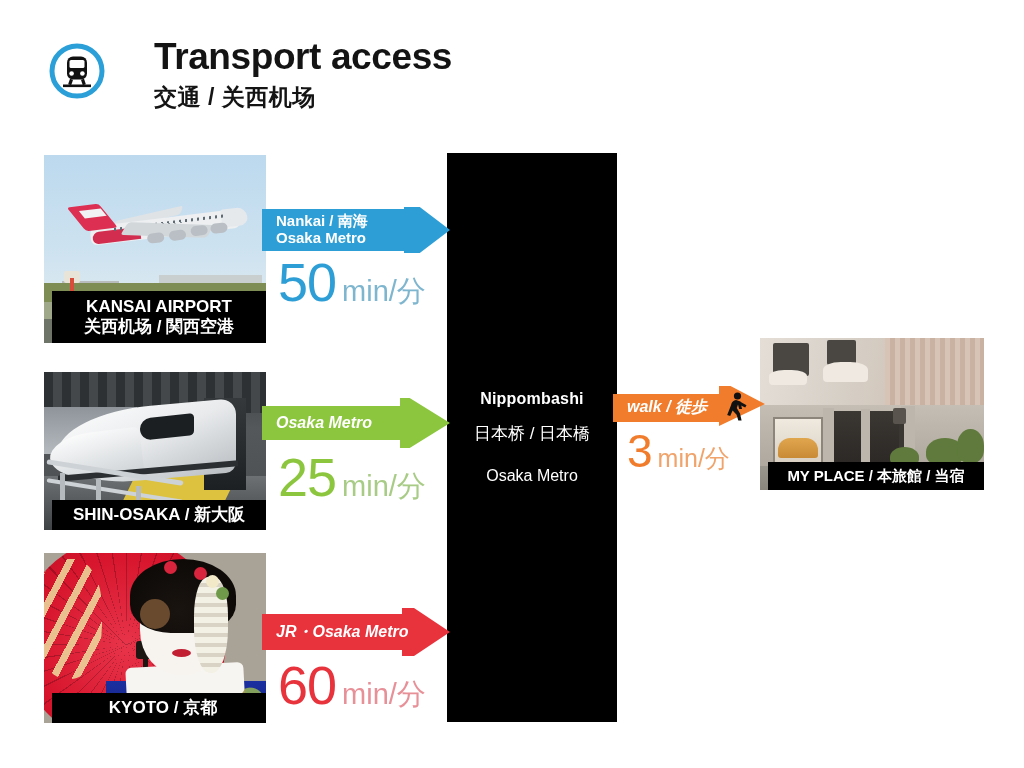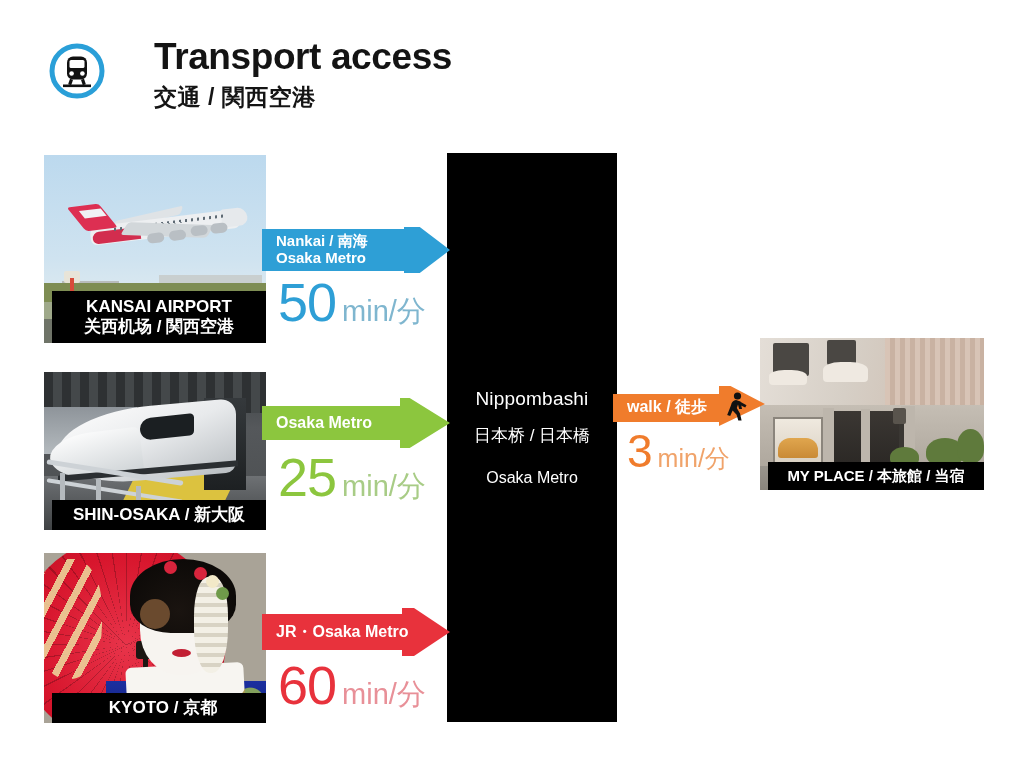--- a/index.html
+++ b/index.html
@@ -163,46 +163,46 @@
   .pavement { position:absolute; left:0; right:0; bottom:0; height:16%;
               background: linear-gradient(#9a958d,#8a857d); }
 
   
   #hub {
     position: absolute; left: 447px; top: 153px; width: 170px; height: 569px;
     background: #000; color: #fff;
     display: flex; flex-direction: column; align-items: center; justify-content: center;
     text-align: center;
   }
-  .hub-en { font-size: 19px; font-weight: 400; letter-spacing: .2px; }
+  .hub-en { font-size: 16px; font-weight: 700; letter-spacing: .2px; }
   .hub-jp { font-size: 17px; font-weight: 400; margin-top: 14px; }
   .hub-sub { font-size: 16px; font-weight: 400; margin-top: 22px; }
 
   
   .route { position: absolute; }
   .arrow-wrap { position: relative; height: 46px; }
   .arrow-shape {
     position: absolute; left: 0; top: 0; height: 100%; width: 100%;
   }
   .arrow-label {
     position: absolute; left: 14px; top: 50%; transform: translateY(-50%);
     color: #fff; font-weight: 700; line-height: 1.12; white-space: nowrap;
     z-index: 2;
   }
   .arrow-label.two-line { font-size: 15px; }
-  .arrow-label.one-line { font-size: 16px; }
+  .arrow-label.one-line { font-size: 16px; font-style: italic; }
   .time-row {
     display: flex; align-items: baseline; margin-top: 2px; padding-left: 16px;
   }
   .time-num { font-size: 54px; font-weight: 400; line-height: 1; letter-spacing: -1px; text-align: center; }
   .time-unit { font-size: 29px; font-weight: 400; margin-left: 6px; }
 
   
   #route-kansai { left: 262px; top: 207px; width: 188px; }
-  #route-kansai .arrow-wrap { height: 46px; margin-top: 20px; }
+  #route-kansai .arrow-wrap { height: 46px; }
   
   #route-shinosaka { left: 262px; top: 398px; width: 188px; }
   #route-shinosaka .arrow-wrap { height: 50px; }
   
   #route-kyoto { left: 262px; top: 608px; width: 188px; }
   #route-kyoto .arrow-wrap { height: 48px; }
   
   #route-walk { left: 613px; top: 386px; width: 152px; }
   #route-walk .arrow-wrap { height: 42px; }
   #route-walk .arrow-label.one-line { font-size: 16px; }
@@ -223,21 +223,21 @@
       <rect x="21.5" y="18" width="15" height="8" rx="1.6" fill="#fff"></rect>
       <circle cx="23.6" cy="31.5" r="2.3" fill="#fff"></circle>
       <circle cx="34.4" cy="31.5" r="2.3" fill="#fff"></circle>
       <rect x="21" y="37" width="3.2" height="6" fill="#111" transform="rotate(18 22.6 40)"></rect>
       <rect x="33.8" y="37" width="3.2" height="6" fill="#111" transform="rotate(-18 35.4 40)"></rect>
       <rect x="15" y="42.5" width="28" height="2.6" fill="#111"></rect>
     </svg>
   </div>
   <div class="header-text">
     <div class="title-en">Transport access</div>
-    <div class="title-jp">交通 / 関西空港</div>
+    <div class="title-jp">交通 / 关西机场</div>
   </div>
 </div>
 
 <div class="photo-card" id="card-airport">
   <div class="photo">
     <div class="sky"></div>
     <div class="hangar" style="left:52%;top:64%;width:46%;height:9%;"></div>
     <div class="hangar" style="left:8%;top:67%;width:26%;height:5%;background:#b8bcbc;"></div>
     <div class="ground-grass"></div>
     <div class="ground-strip"></div>

